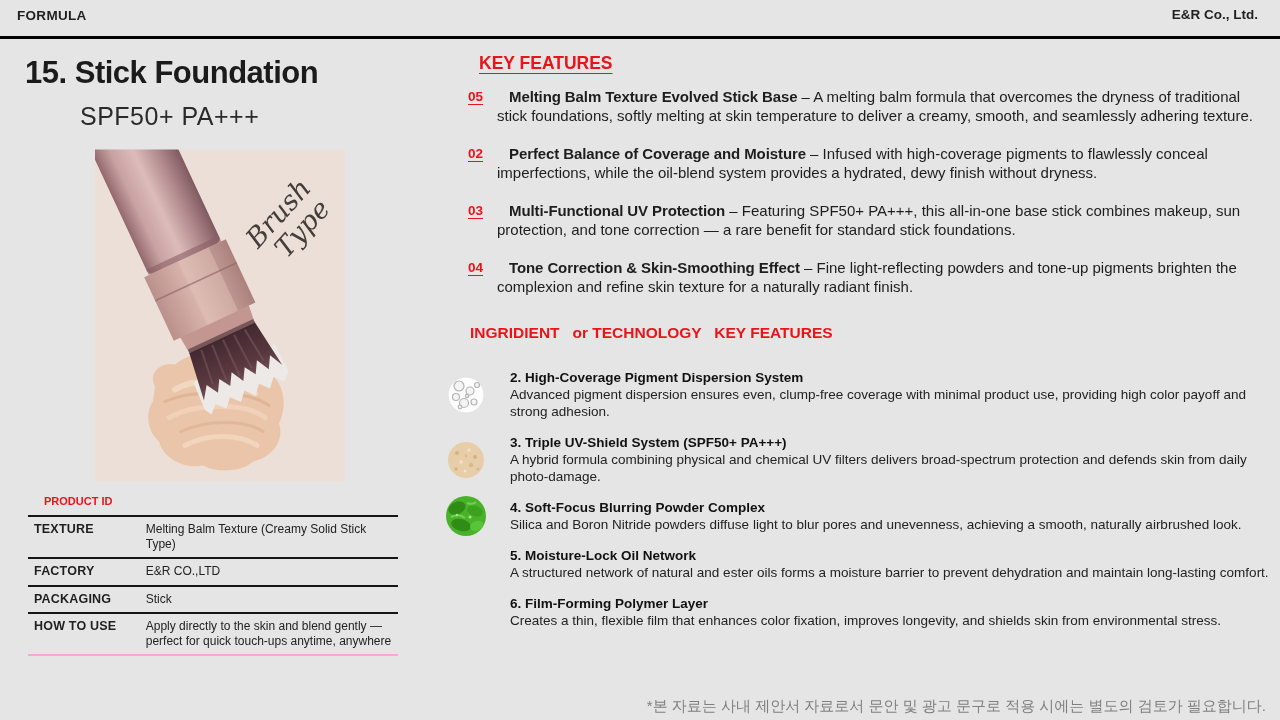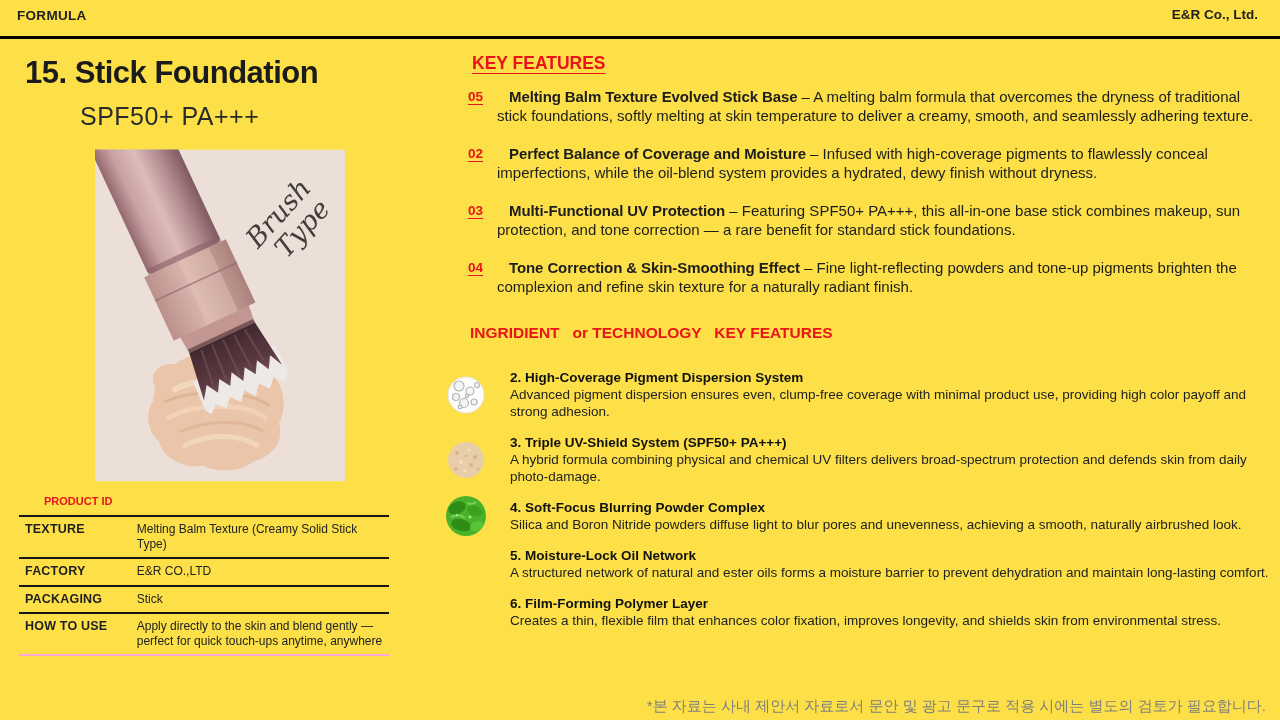--- a/index.html
+++ b/index.html
@@ -1,30 +1,30 @@
 <!DOCTYPE html>
 <html><head>
 <meta charset="utf-8">
 <style>
   html,body{margin:0;padding:0;background:#fff;}
-  .slide{position:relative;width:1280px;height:720px;background:#fde047;overflow:hidden;
+  .slide{position:relative;width:1280px;height:720px;background:#e5e5e5;overflow:hidden;
          font-family:"Liberation Sans",sans-serif;color:#1f1f1f;}
 
   
   .topbar{position:absolute;left:0;top:0;width:1280px;height:36px;border-bottom:3px solid #000;}
   .topbar .left{position:absolute;left:17px;top:8px;font-size:13.5px;font-weight:bold;letter-spacing:.3px;}
   .topbar .right{position:absolute;right:22px;top:7px;font-size:13.5px;font-weight:bold;}
 
   
   .page-title{position:absolute;left:25px;top:55px;font-size:31px;font-weight:bold;color:#1b1b1b;letter-spacing:-.5px;}
   .page-subtitle{position:absolute;left:80px;top:102px;font-size:25px;font-weight:400;color:#2a2a2a;letter-spacing:.5px;}
   .product-photo{position:absolute;left:95px;top:149px;width:250px;height:333px;}
 
   .pid-heading{position:absolute;left:44px;top:495px;font-size:11px;font-weight:bold;}
-  .pid-table{position:absolute;left:19px;top:515px;width:370px;border-collapse:collapse;font-size:12px;}
+  .pid-table{position:absolute;left:28px;top:515px;width:370px;border-collapse:collapse;font-size:12px;}
   .pid-table td{border-top:2px solid #161616;padding:5px 2px 6px 6px;vertical-align:top;}
   .pid-table tr:last-child td{border-bottom:2px solid #f9a8d4;}
   .pid-table .lbl{font-weight:bold;width:104px;font-size:12.5px;letter-spacing:.2px;}
   .pid-table .val{line-height:14.5px;color:#222;}
 
   
   .kf-heading{position:absolute;left:472px;top:53px;font-size:17.5px;font-weight:bold;
               text-decoration:underline;text-underline-offset:4px;}
   .features{position:absolute;left:468px;top:87px;width:800px;}
   .feat{display:flex;margin-bottom:19px;}
@@ -137,21 +137,21 @@
       <td class="lbl">PACKAGING</td>
       <td class="val">Stick</td>
     </tr>
     <tr>
       <td class="lbl">HOW TO USE</td>
       <td class="val">Apply directly to the skin and blend gently — perfect for quick touch-ups anytime, anywhere</td>
     </tr>
   </tbody>
     </table>
 
-  <div class="kf-heading" style="color:#e8141a;">KEY FEATURES</div>
+  <div class="kf-heading" style="color:#e8141a;margin-left:7px;">KEY FEATURES</div>
 
   <div class="features">
     <div class="feat">
       <div class="feat-num" style="color:#e8141a;">05</div>
       <div class="feat-text"><b>Melting Balm Texture Evolved Stick Base</b> <span>– A melting balm formula that overcomes the dryness of traditional stick foundations, softly melting at skin temperature to deliver a creamy, smooth, and seamlessly adhering texture.</span></div>
     </div>
     <div class="feat">
       <div class="feat-num" style="color:#e8141a;">02</div>
       <div class="feat-text"><b>Perfect Balance of Coverage and Moisture</b> <span>– Infused with high-coverage pigments to flawlessly conceal imperfections, while the oil-blend system provides a hydrated, dewy finish without dryness.</span></div>
     </div>

